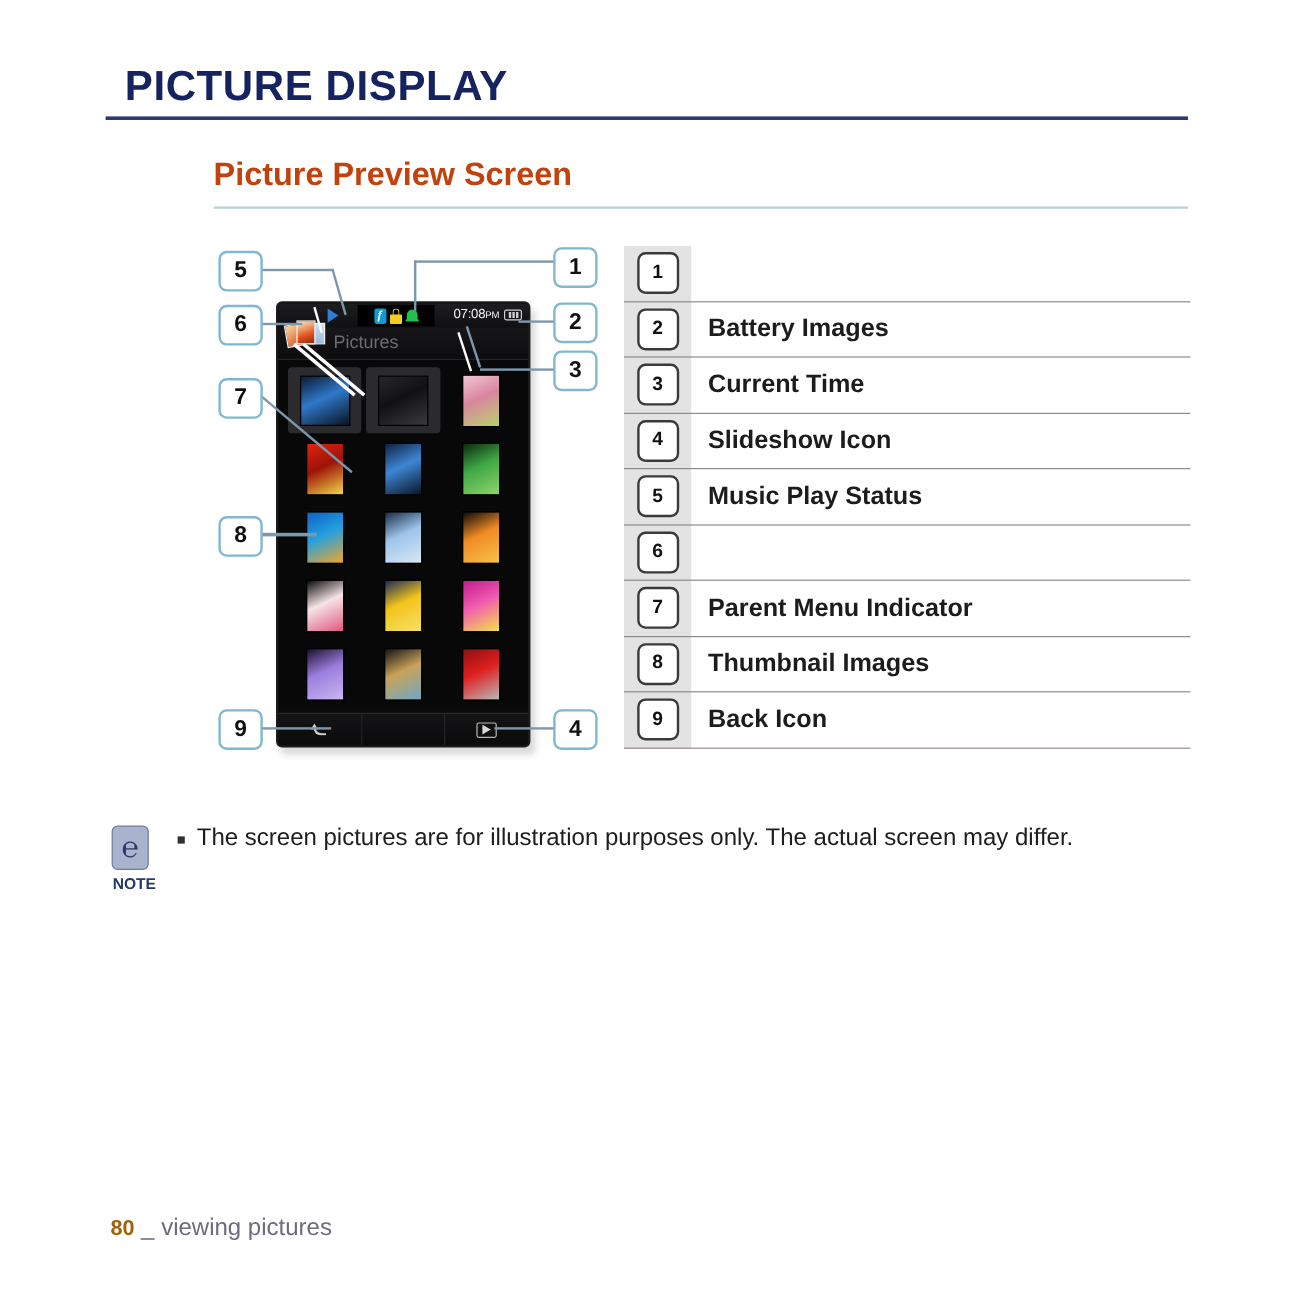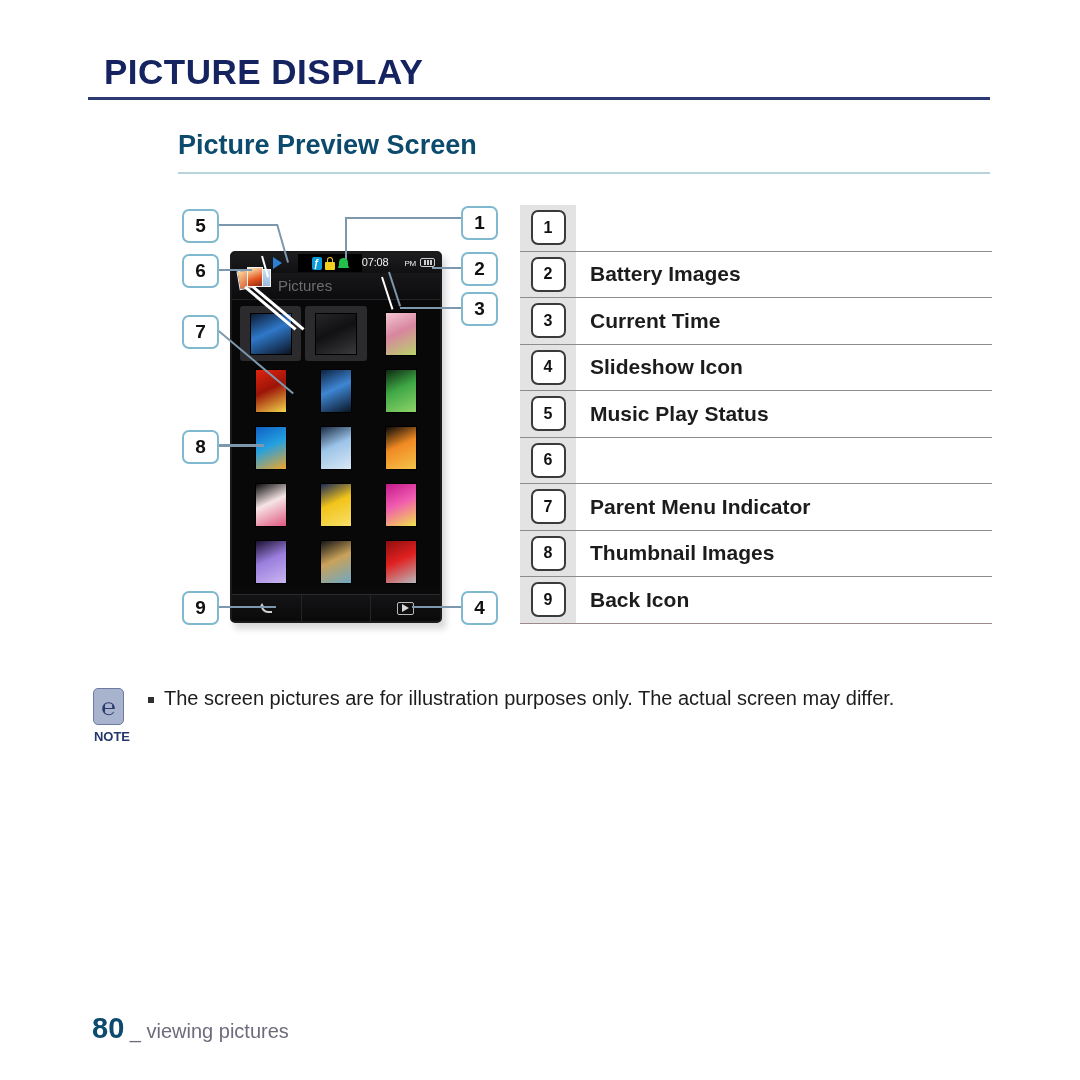--- a/index.html
+++ b/index.html
@@ -33,21 +33,21 @@
     width: 902px;
     height: 3px;
     background: #2b3a72;
   }
   .section-title {
     position: absolute;
     left: 178px;
     top: 130px;
     font-size: 27px;
     font-weight: bold;
-    color: #0c4a6e;
+    color: #c2410c;
   }
   .section-rule {
     position: absolute;
     left: 178px;
     top: 172px;
     width: 812px;
     height: 2px;
     background: #b9d4d9;
   }
 
@@ -162,21 +162,21 @@
   }
   .sb-time {
     position: absolute;
     right: 24px;
     top: 3px;
     color: #f2f2f2;
     font-size: 11px;
     font-family: "Liberation Sans", sans-serif;
     letter-spacing: -0.2px;
   }
-  .sb-time .ampm { font-size: 8px; padding-left: 16px; }
+  .sb-time .ampm { font-size: 8px; }
   .sb-batt {
     position: absolute;
     right: 5px;
     top: 5px;
     width: 15px;
     height: 9px;
     border: 1px solid #cfcfcf;
     border-radius: 2px;
     box-sizing: border-box;
     display: flex;
@@ -429,21 +429,21 @@
   }
 
   
   .footer {
     position: absolute;
     left: 92px;
     top: 1012px;
     font-size: 20px;
     color: #6c6c7d;
   }
-  .footer b { color: #0c4a6e; font-size: 29px; }
+  .footer b { color: #a16207; font-size: 18px; }
 </style>
 </head>
 <body>
 
 <div class="page-title">PICTURE DISPLAY</div>
 <div class="title-rule"></div>
 <div class="section-title">Picture Preview Screen</div>
 <div class="section-rule"></div>
 
 <div class="leader" style="left:345px;top:217px;width:118px;height:2px;"></div>

